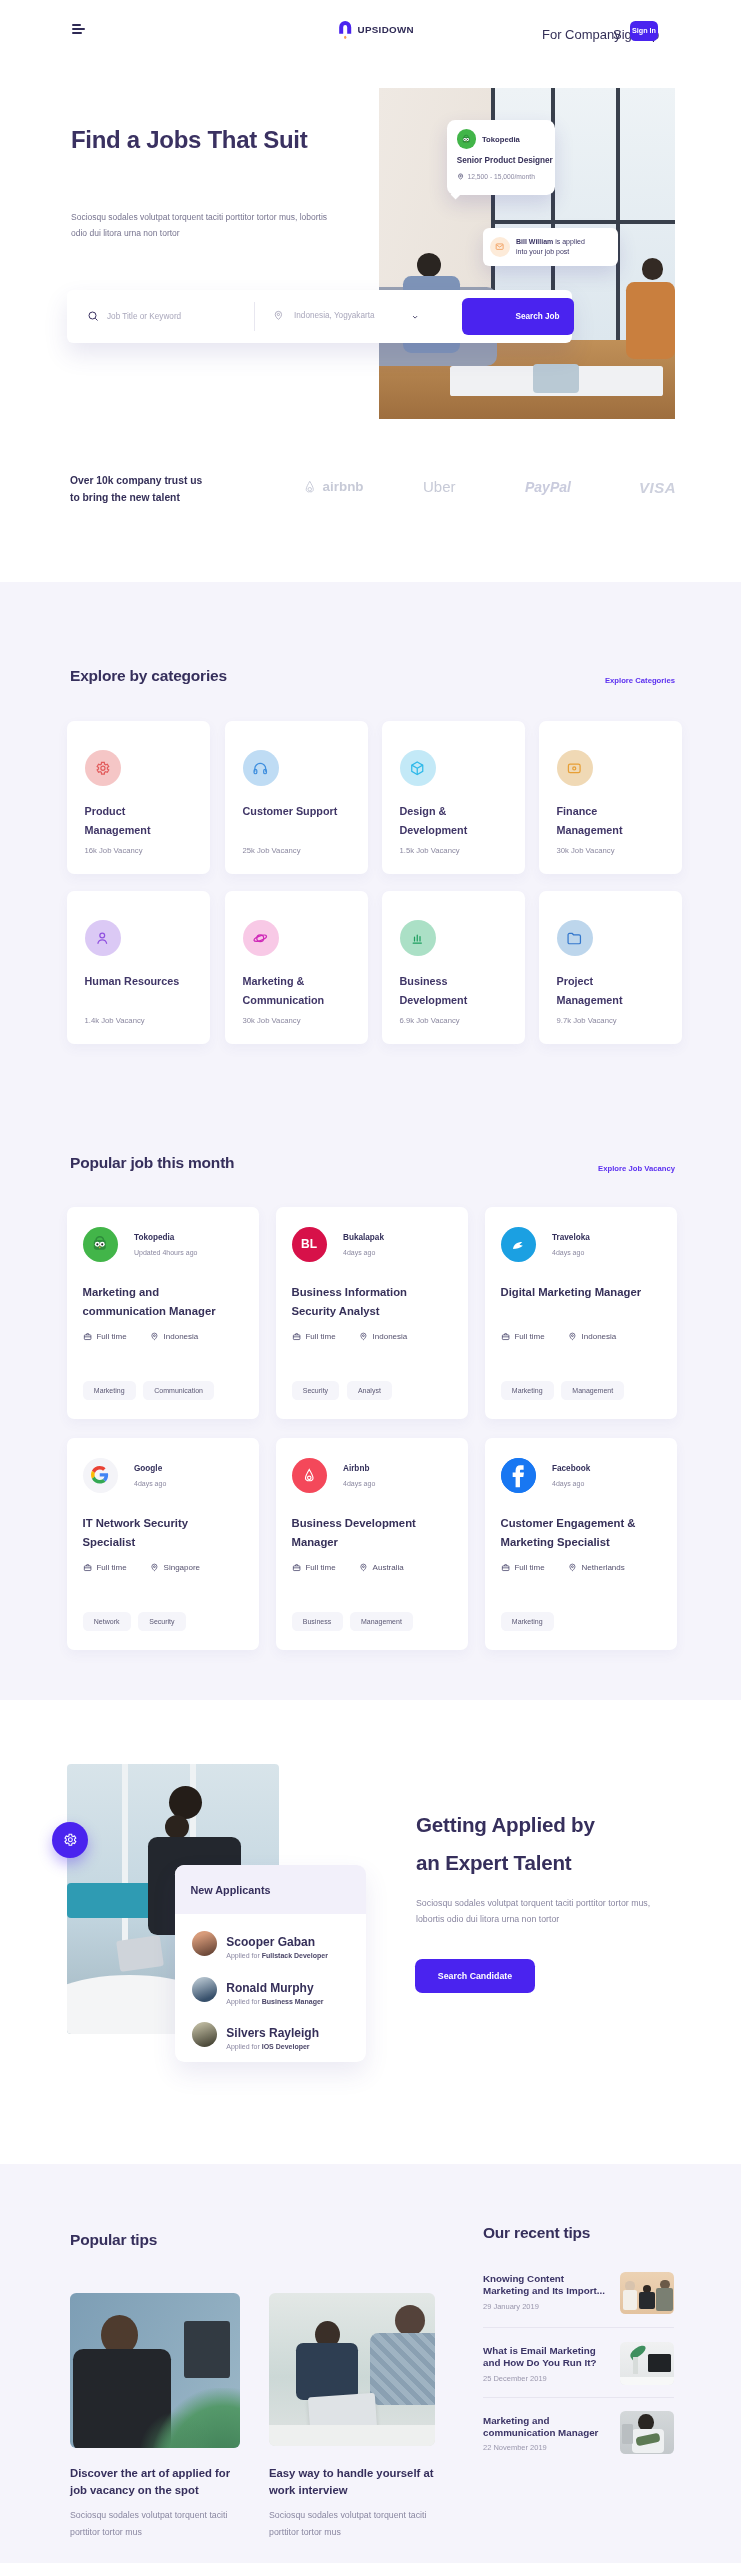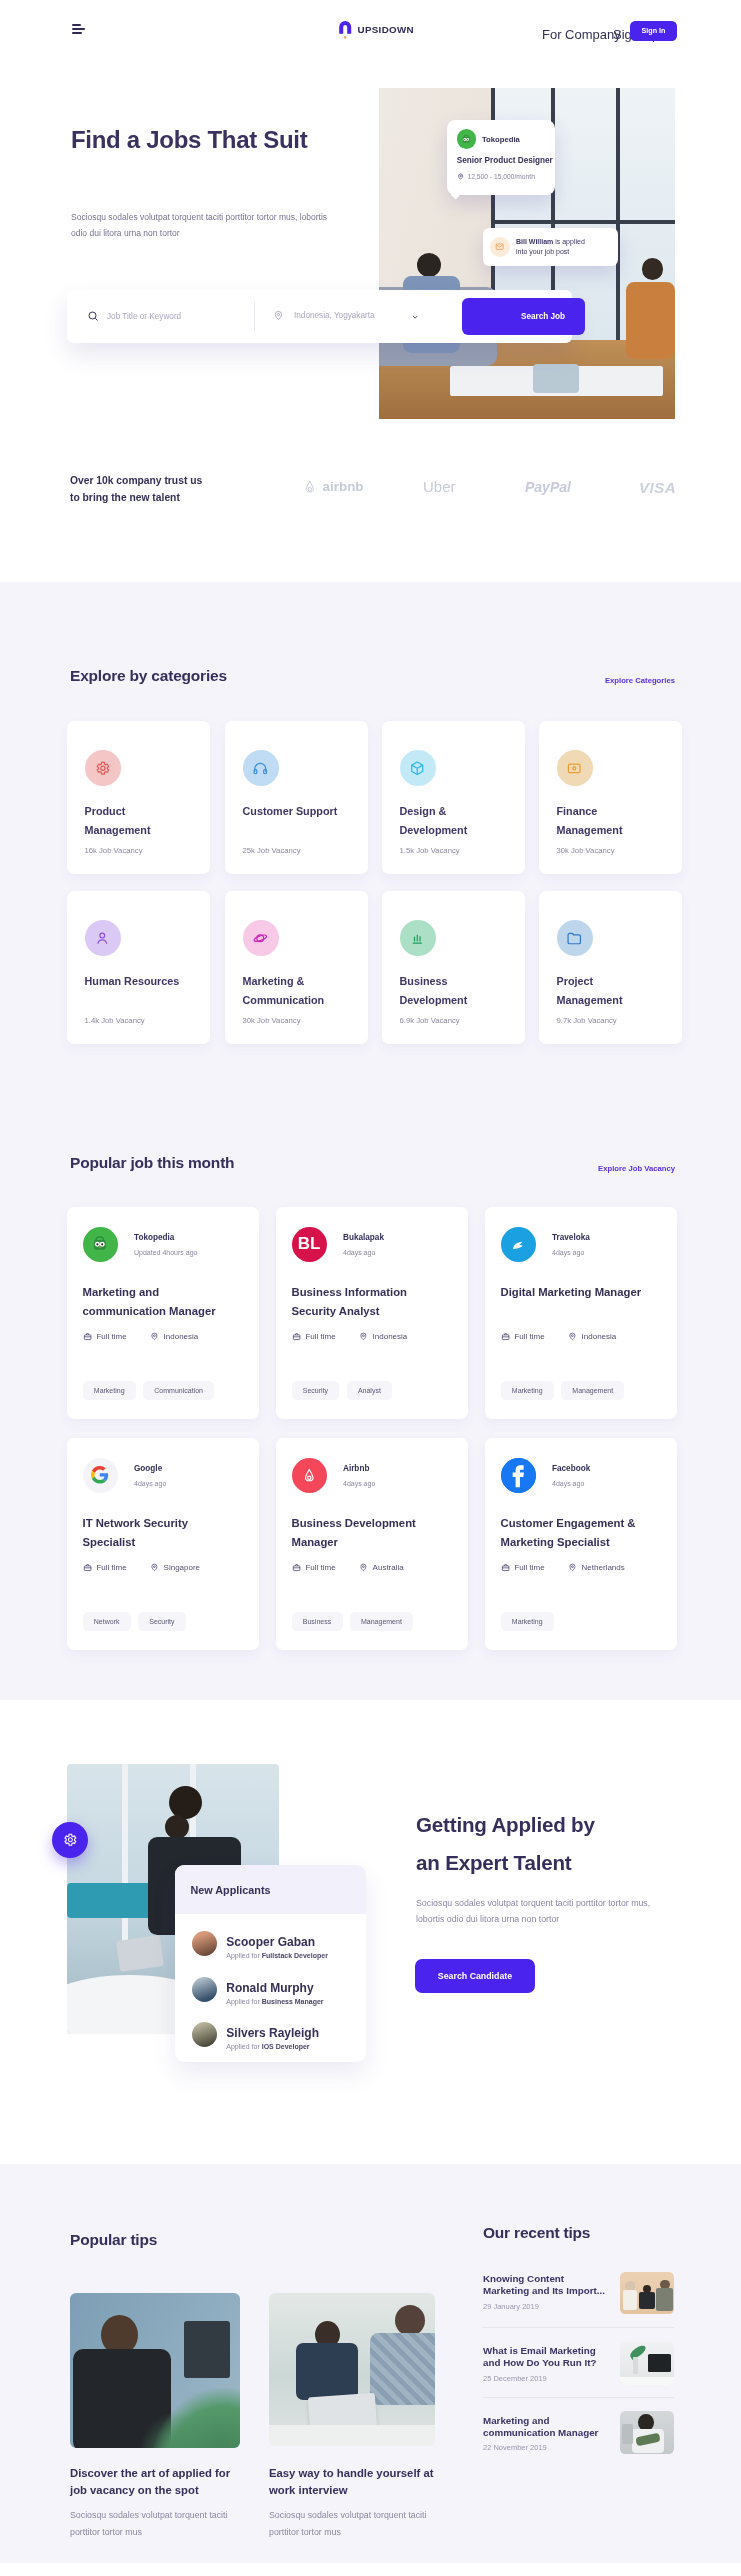--- a/index.html
+++ b/index.html
@@ -96,21 +96,21 @@
       <svg width="14.4" height="19.6" viewBox="0 0 32 44">
         <path d="M7 31 V16 a9 9 0 0 1 18 0 V31" fill="none" stroke="#4a23ef" stroke-width="9"></path>
         <ellipse cx="16" cy="39" rx="2.6" ry="3.6" fill="#f5a05a"></ellipse>
       </svg>
     </span>
     <span class="brand-name" style="font-size:9.8px;">UPSIDOWN</span>
   </div>
 
   <div class="nav-link" style="left:509px; top:27px;">For Company</div>
   <div class="nav-link" style="left:580px; top:27px;">Sign Up</div>
-  <button class="btn" style="position:absolute; left:630px; top:20.6px; width:47px; height:20.6px; font-size:7.2px;">Sign In</button>
+  <button class="btn" style="position:absolute; left:630px; top:20.6px; width:28px; height:20.6px; font-size:7.2px;">Sign In</button>
 
   <div class="h1">
     <div>Find a Jobs That Suit</div>
   </div>
   <div class="hero-sub">Sociosqu sodales volutpat torquent taciti porttitor tortor mus, lobortis odio dui litora urna non tortor</div>
 
   <div class="hero-photo">
     <div class="ph" style="inset:0; background:linear-gradient(105deg,#efe9e3 0%,#e9e2da 45%,#e2dbd2 100%);"></div>
     <div class="ph" style="left:38%; top:0; right:0; height:76%; background:linear-gradient(180deg,#eef3f6,#dde7ee); border-left:4.1px solid #39404c;"></div>
     <div class="ph" style="left:58%; top:0; width:4.1px; height:76%; background:#39404c;"></div>
@@ -179,21 +179,21 @@
           <path d="M12 21s-7-5.5-7-11a7 7 0 0 1 14 0c0 5.5-7 11-7 11z"></path>
           <circle cx="12" cy="10" r="2.5"></circle>
         </svg>
     </span>
     <span class="loc-text">Indonesia, Yogyakarta</span>
     <span class="ph" style="left:344px; top:23px;">
       <svg width="8.2" height="8.2" viewBox="0 0 24 24" fill="none" stroke="#2f2a55" stroke-width="2.4">
           <polyline points="6 9 12 15 18 9"></polyline>
         </svg>
     </span>
-    <button class="btn" style="position:absolute; left:395px; top:7.7px; width:123px; height:37px; border-radius:6.2px; font-size:8.2px;padding-left:39px;">Search Job</button>
+    <button class="btn" style="position:absolute; left:395px; top:7.7px; width:112px; height:37px; border-radius:6.2px; font-size:8.2px;padding-left:39px;">Search Job</button>
   </div>
 
   <div class="trust-text">
     <div>Over 10k company trust us</div>
     <div>to bring the new talent</div>
   </div>
   <div class="abs" style="left:301px; top:478px; display:flex; align-items:center; gap:4.1px;">
     <svg width="17.5" height="17.5" viewBox="0 0 32 32" fill="none" stroke="#c7cad7" stroke-width="1.8">
       <path d="M16 6 C13 11 9.5 17.5 9.5 21 a4.5 4.5 0 0 0 6.5 4 a4.5 4.5 0 0 0 6.5 -4 C22.5 17.5 19 11 16 6 z"></path>
       <circle cx="16" cy="20.5" r="3.2"></circle>
@@ -325,21 +325,21 @@
         </span>
       <span>Indonesia</span>
     </div>
     <div class="tags">
       <span class="pill">Marketing</span>
       <span class="pill">Communication</span>
     </div>
   </div>
 
   <div class="job-card" style="left:276px; top:1207px;">
-    <div class="job-logo" style="background:#d71149; color:#fff; font-weight:800; font-size:17px;">
+    <div class="job-logo" style="background:#d71149; color:#fff; font-weight:800; font-size:12px;">
       <span>BL</span>
     </div>
     <div class="job-co">Bukalapak</div>
     <div class="job-time">4days ago</div>
     <div class="job-title">Business Information Security Analyst</div>
     <div class="job-meta">
       <span>
           <svg width="9.3" height="9.3" viewBox="0 0 24 24" fill="none" stroke="#332f5a" stroke-width="1.8">
             <rect x="3.5" y="7.5" width="17" height="12" rx="2"></rect>
             <path d="M9 7.5V6a2 2 0 0 1 2-2h2a2 2 0 0 1 2 2v1.5"></path>

